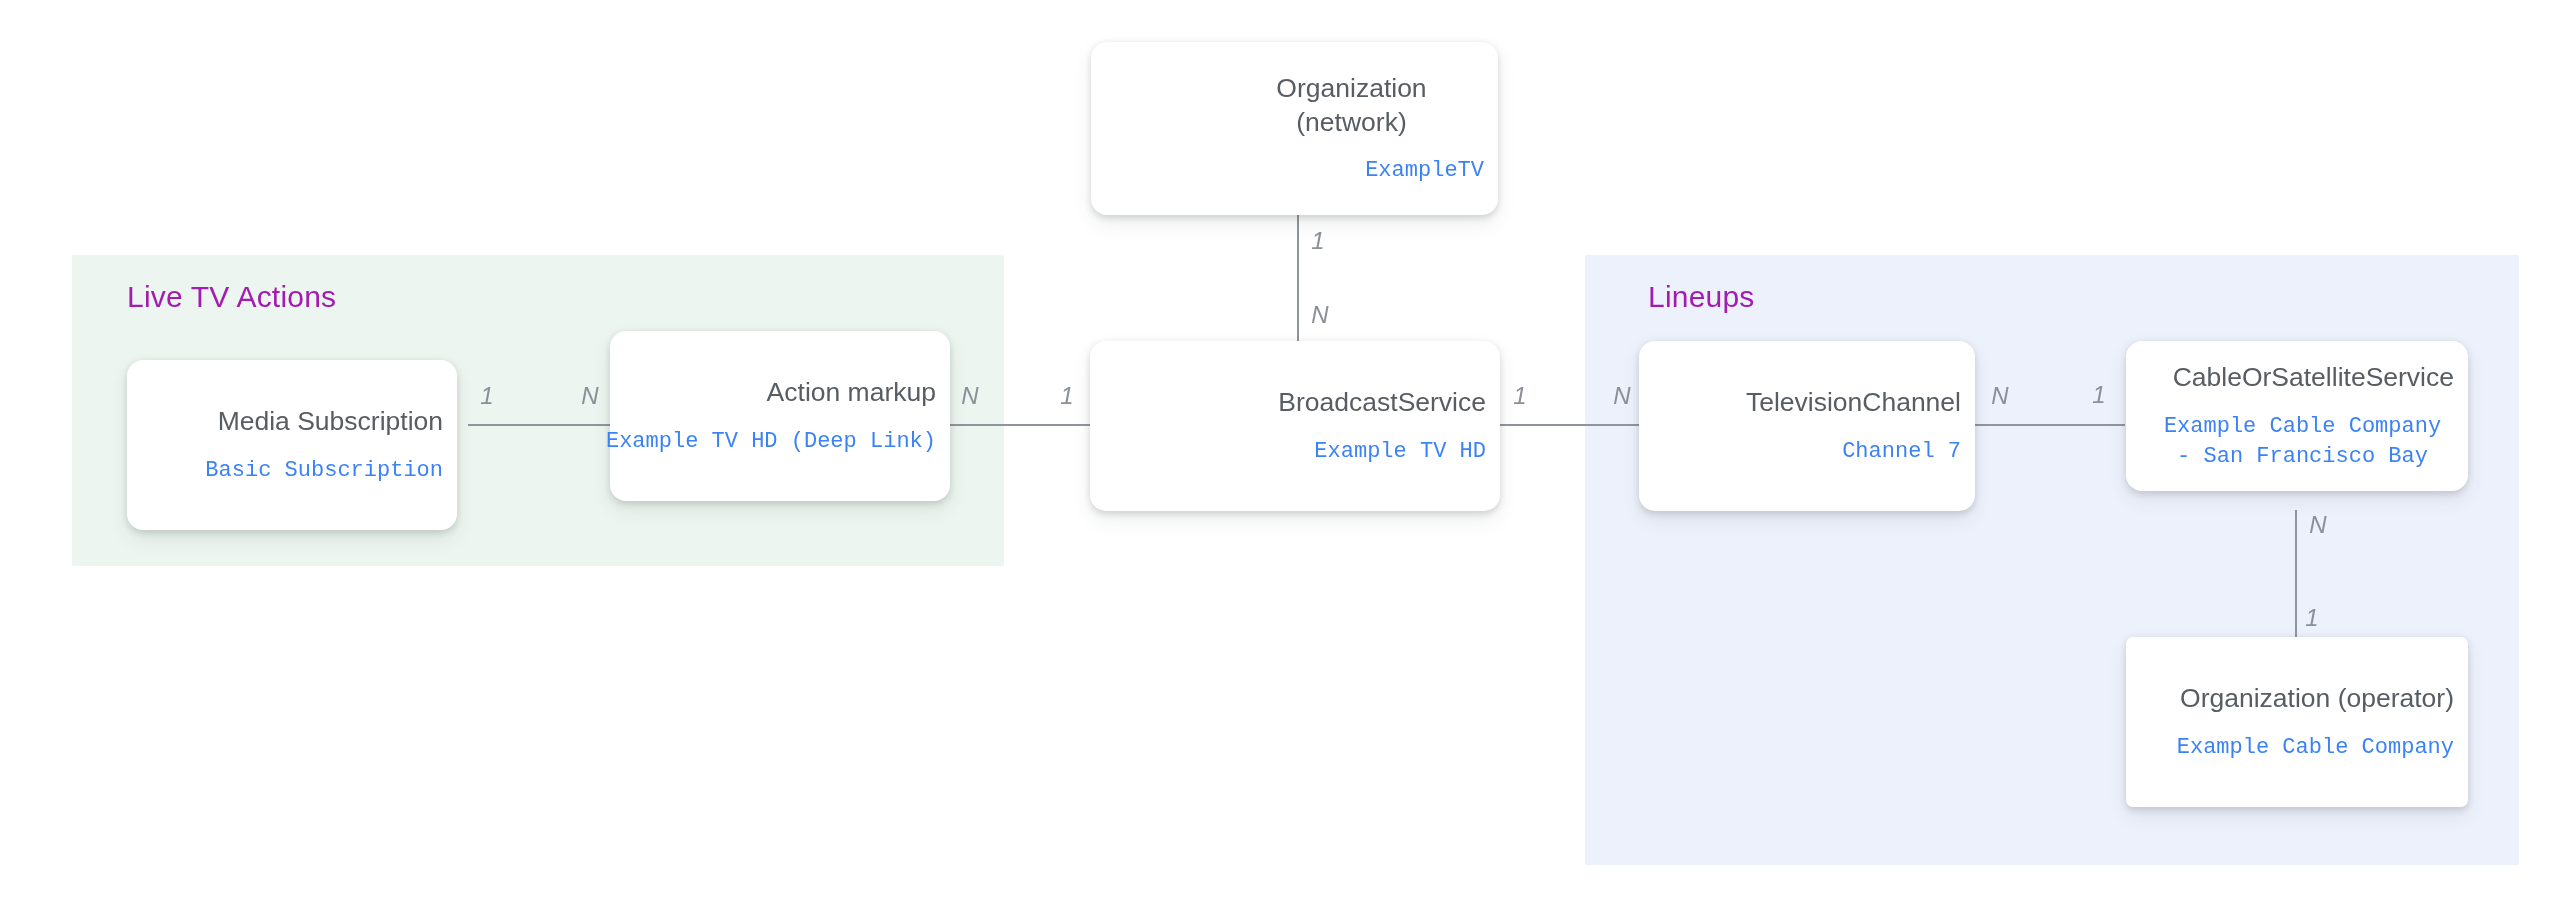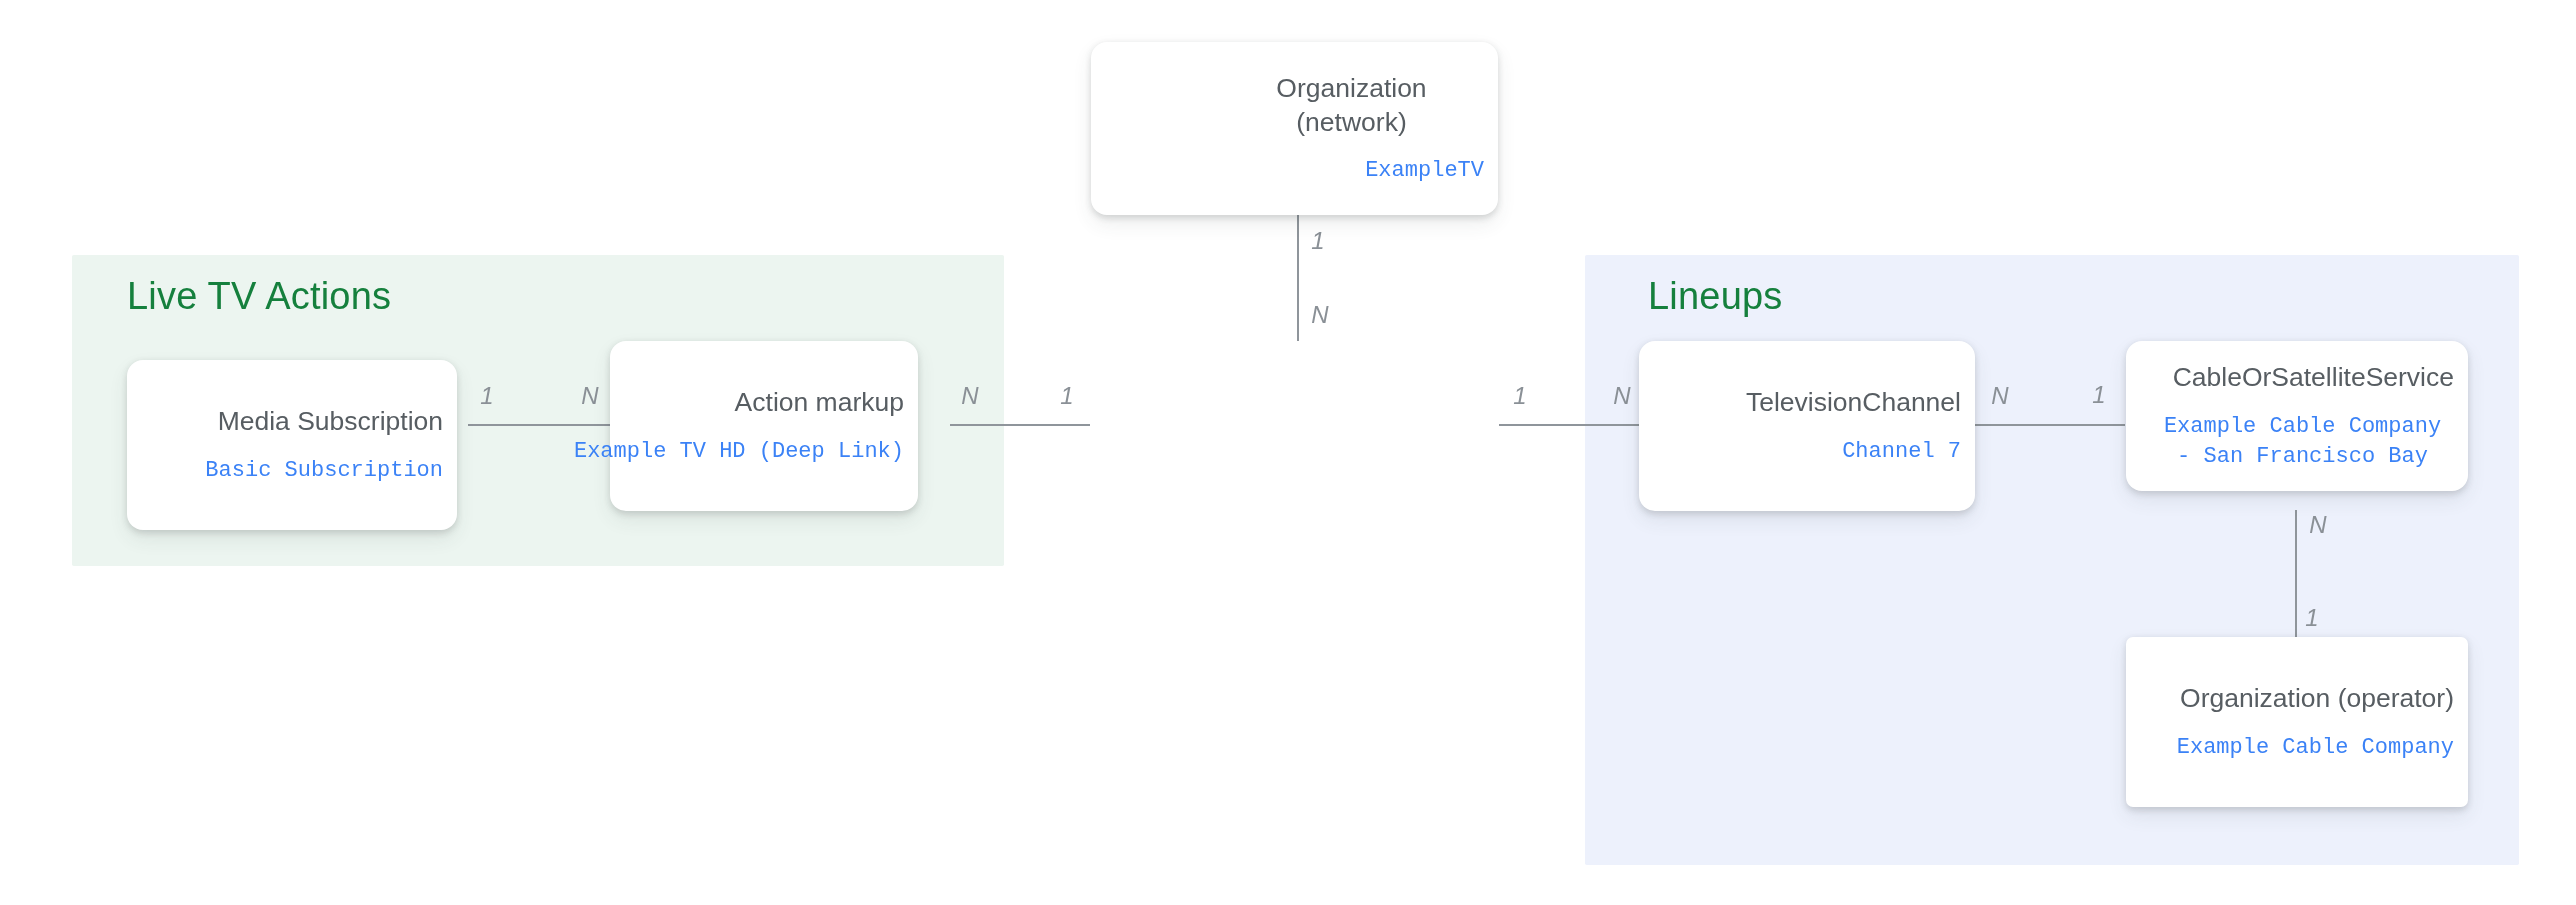--- a/index.html
+++ b/index.html
@@ -17,23 +17,23 @@
   }
   .region {
     position: absolute;
     border-radius: 1.8px;
   }
   .region--green { left: 72px; top: 255px; width: 932px; height: 311px; background: #ECF5F0; }
   .region--blue  { left: 1585px; top: 255px; width: 934px; height: 610px; background: #EDF1FC; }
   .region-heading {
     position: absolute;
     top: 23px;
-    font-size: 38px;
+    font-size: 30px;
     line-height: 37px;
-    color: #15803d;
+    color: #a21caf;
     letter-spacing: 0.2px;
     white-space: nowrap;
   }
   .region--green .region-heading { left: 55px; }
   .region--blue  .region-heading { left: 63px; }
 
   .node {
     position: absolute;
     background: #ffffff;
     border-radius: 16px;
@@ -56,21 +56,21 @@
   .node-subtitle {
     font-size: 22px;
     line-height: 30px;
     color: #3b82f6;
     max-width: 303px;
     font-family: Liberation Mono, monospace;
   }
   .node--network        { left: 1091px; top: 42px;  width: 407px; height: 173px; }
   .node--network .node-title { white-space: normal; max-width: 265px; }
   .node--media-sub      { left: 127px;  top: 360px; width: 330px; height: 170px; }
-  .node--action-markup  { left: 610px;  top: 341px; width: 308px; height: 170px; }
+  .node--action-markup  { left: 610px;  top: 331px; width: 340px; height: 170px; }
   .node--action-markup .node-subtitle { white-space: nowrap; max-width: none; }
   .node--broadcast      { left: 1090px; top: 341px; width: 410px; height: 170px; }
   .node--tv-channel     { left: 1639px; top: 341px; width: 336px; height: 170px; }
   .node--cable-sat      { left: 2126px; top: 341px; width: 342px; height: 150px; }
   .node--org-operator   { left: 2126px; top: 637px; width: 342px; height: 170px; border-radius: 7px; }
 
   .h-line, .v-line {
     position: absolute;
     background: #8F959B;
   }
@@ -137,20 +137,24 @@
   <div class="node node--media-sub">
     <div class="node-title">Media Subscription</div>
     <div class="node-subtitle">Basic Subscription</div>
   </div>
 
   <div class="node node--action-markup">
     <div class="node-title">Action markup</div>
     <div class="node-subtitle">Example TV HD (Deep Link)</div>
   </div>
 
+  <div class="node node--broadcast">
+    <div class="node-title">BroadcastService</div>
+    <div class="node-subtitle">Example TV HD</div>
+  </div>
 
   <div class="node node--tv-channel">
     <div class="node-title">TelevisionChannel</div>
     <div class="node-subtitle">Channel 7</div>
   </div>
 
   <div class="node node--cable-sat">
     <div class="node-title">CableOrSatelliteService</div>
     <div class="node-subtitle">Example Cable Company - San Francisco Bay</div>
   </div>

